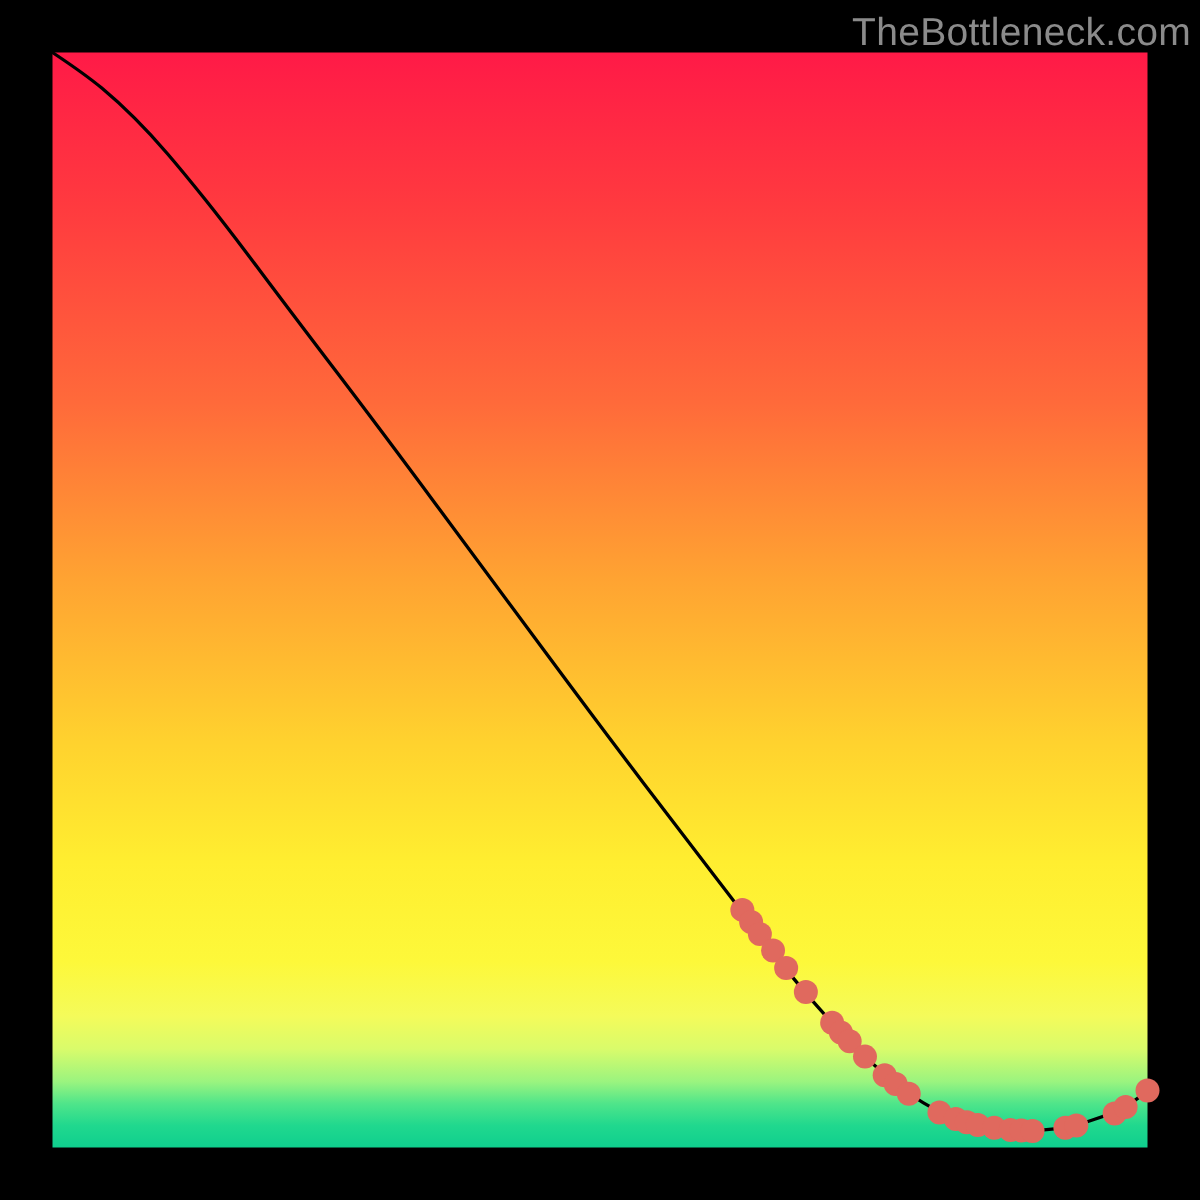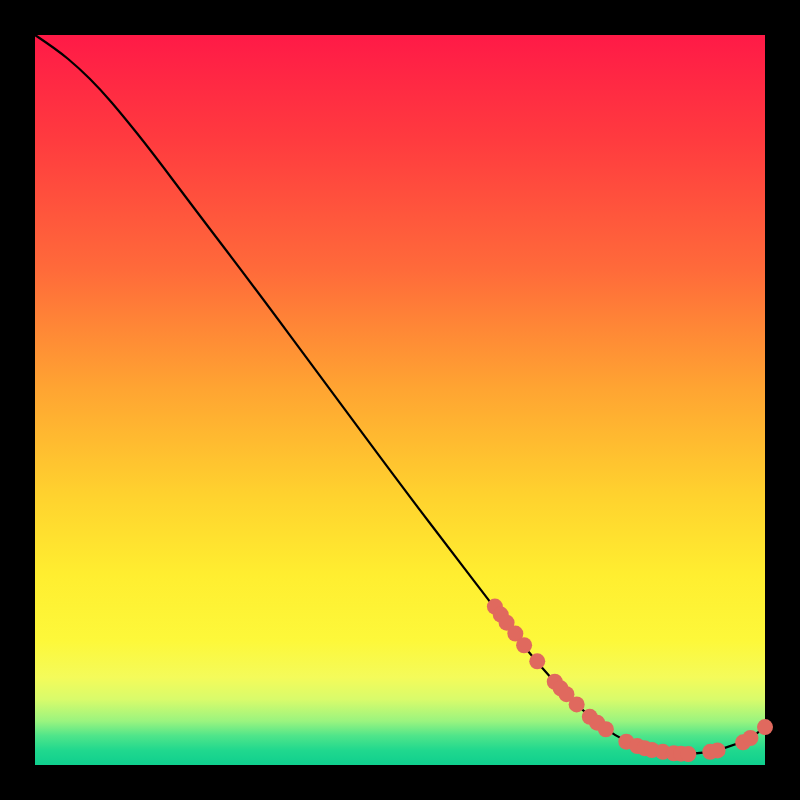--- a/index.html
+++ b/index.html
@@ -68,20 +68,21 @@
   }
   .dot {
     fill: #e0695e;
     stroke: none;
   }
 </style>
 </head>
 <body>
 
 <div class="stage">
+  <div class="watermark">TheBottleneck.com</div>
   <div class="plot-area">
     <svg class="overlay" viewBox="0 0 730 730">
       <path id="curve-path" class="curve" d="M 0.00 0.00 Q 21.90 14.60 32.85 23.73 Q 43.80 32.85 54.75 43.80 Q 65.70 54.75 76.65 67.52 Q 87.60 80.30 102.20 98.55 Q 116.80 116.80 138.70 146.00 Q 160.60 175.20 189.80 213.53 Q 219.00 251.85 255.50 301.13 Q 292.00 350.40 328.50 399.67 Q 365.00 448.95 394.20 487.27 Q 423.40 525.60 441.65 549.33 Q 459.90 573.05 470.85 587.65 Q 481.80 602.25 492.75 615.75 Q 503.70 629.26 514.65 641.31 Q 525.60 653.35 536.55 664.30 Q 547.50 675.25 558.45 684.38 Q 569.40 693.50 580.35 700.07 Q 591.30 706.64 602.25 710.65 Q 613.20 714.67 624.15 716.50 Q 635.10 718.32 646.05 718.68 Q 657.00 719.05 667.95 717.59 Q 678.90 716.13 689.85 712.85 Q 700.80 709.56 709.92 705.18 Q 719.05 700.80 724.52 696.42 L 730.00 692.04" stroke="#000000"></path>
       <g id="dots-group">
           <circle cx="459.90" cy="571.59" r="8" class="dot" fill="#e0695e"></circle>
           <circle cx="465.74" cy="579.62" r="8" class="dot" fill="#e0695e"></circle>
           <circle cx="471.58" cy="587.65" r="8" class="dot" fill="#e0695e"></circle>
           <circle cx="480.34" cy="598.60" r="8" class="dot" fill="#e0695e"></circle>
           <circle cx="489.10" cy="610.28" r="8" class="dot" fill="#e0695e"></circle>
           <circle cx="502.24" cy="626.34" r="8" class="dot" fill="#e0695e"></circle>

